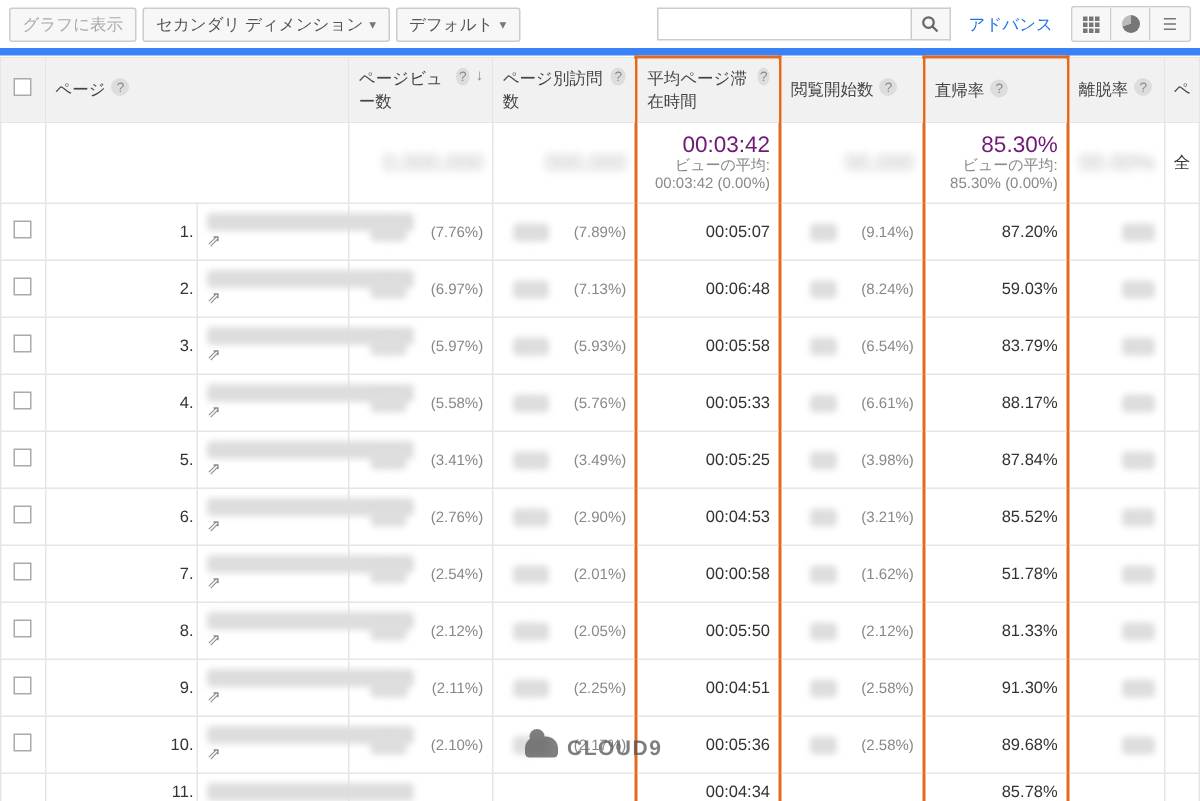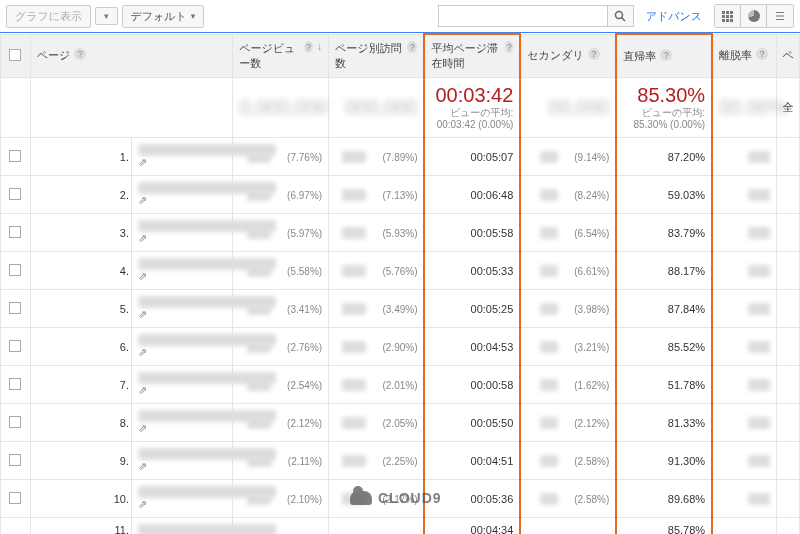--- a/index.html
+++ b/index.html
@@ -1,17 +1,17 @@
 <!DOCTYPE html>
 <html><head>
 <meta charset="utf-8">
 <style>
 * { box-sizing: border-box; margin: 0; padding: 0; }
 body { font-family: Arial, "Hiragino Sans", sans-serif; font-size: 11px; color: #333; background: #fff; width: 800px; }
-.toolbar { display: flex; align-items: center; padding: 4px 6px; border-bottom: 1px solid #3b82f6; gap: 4px; }
+.toolbar { display: flex; align-items: center; padding: 4px 6px; border-bottom: 5px solid #3b82f6; gap: 4px; }
 .btn { background: #f7f7f7; border: 1px solid #ccc; border-radius: 2px; padding: 3px 8px; font-size: 11px; color: #555; cursor: pointer; display: inline-flex; align-items: center; gap: 4px; }
 .btn.disabled { color: #aaa; }
 .lbl-sort { color: #888; margin-left: 4px; }
 .spacer { flex: 1; }
 .search-wrap { display: flex; align-items: center; }
 .search-input { border: 1px solid #ccc; height: 22px; width: 170px; padding: 0 4px; font-size: 11px; }
 .search-btn { border: 1px solid #ccc; border-left: none; height: 22px; width: 26px; display: flex; align-items: center; justify-content: center; background: #f7f7f7; cursor:pointer; }
 .adv-link { color: #1a73e8; margin: 0 8px; cursor:pointer; }
 .icon-group { display: flex; border: 1px solid #ccc; border-radius: 2px; overflow: hidden; }
 .icon-cell { width: 26px; height: 22px; display: flex; align-items: center; justify-content: center; border-right: 1px solid #ccc; background: #f7f7f7; cursor:pointer; }
@@ -22,21 +22,21 @@
 th .h { display:flex; align-items:flex-start; gap:4px; }
 .col-chk { width: 28px; text-align:center; }
 .col-idx { width: 30px; text-align:right; padding-right:2px;}
 .col-page { width: 190px; text-align:center; }
 .col-num  { width: 90px; }
 .col-highlight { border-left: 2px solid #e4691b !important; border-right: 2px solid #e4691b !important; }
 th.col-highlight-top { border-top: 2px solid #e4691b !important; }
 .help { width:12px; height:12px; border-radius:50%; background:#ddd; color:#888; font-size:9px; display:inline-flex; align-items:center; justify-content:center; }
 .sort-arrow { color:#888; font-size:10px; }
 .summary-row td { height: 54px; vertical-align: middle; }
-.sum-big { font-size: 20px; color:#b91c1c; }
+.sum-big { font-size: 15px; color:#701a75; }
 .sum-sm  { font-size: 10px; color:#888; line-height:1.2; }
 .blur-box { filter: blur(3px); color:#bbb; }
 .blur-text { display:inline-block; background:#ddd; border-radius:3px; color:transparent; filter: blur(2px); }
 .pct-small { color:#888; font-size:10px; margin-left:16px;}
 .checkbox { width:12px; height:12px; border:1px solid #aaa; display:inline-block; background:#fff;}
 .ext-icon{ color:#888; font-size:11px; cursor:pointer;}
 .caret{ font-size:9px; color:#777;}
 .watermark{ position:absolute; left:330px; top:490px; opacity:.75; display:flex; align-items:center; gap:6px; color:#555; font-weight:bold; font-size:14px; letter-spacing:1px; pointer-events:none;padding-left:20px;}
 .watermark .cloud{ width:22px; height:14px; background:#555; border-radius:8px 8px 3px 3px; position:relative;}
 .watermark .cloud::before{content:"";position:absolute;left:3px;top:-5px;width:10px;height:10px;border-radius:50%;background:#555;}
@@ -45,20 +45,21 @@
 .grid-icon span{background:#777;width:3px;height:3px;}
 .pie-icon{width:12px;height:12px;border-radius:50%;background:conic-gradient(#777 0 70%, #bbb 70% 100%);}
 </style>
 </head>
 <body>
 <div class="container">
 
 <div class="toolbar">
   <span class="btn disabled">グラフに表示</span>
   <span class="btn">
+    <span>セカンダリ ディメンション</span>
     <span class="caret">▾</span>
   </span>
   <span class="btn">
     <span>デフォルト</span>
     <span class="caret">▾</span>
   </span>
   <span class="spacer"></span>
   <div class="search-wrap">
     <input class="search-input" style="">
     <span class="search-btn">
@@ -116,21 +117,21 @@
             </div>
           </th>
       <th class="col-num col-highlight col-highlight-top">
             <div class="h">
               <span>平均ページ滞在時間</span>
               <span class="help">?</span>
             </div>
           </th>
       <th class="col-num">
             <div class="h">
-              <span>セカンダリ</span>
+              <span>閲覧開始数</span>
               <span class="help">?</span>
             </div>
           </th>
       <th class="col-num col-highlight col-highlight-top">
             <div class="h">
               <span>直帰率</span>
               <span class="help">?</span>
             </div>
           </th>
       <th style="width:60px">

